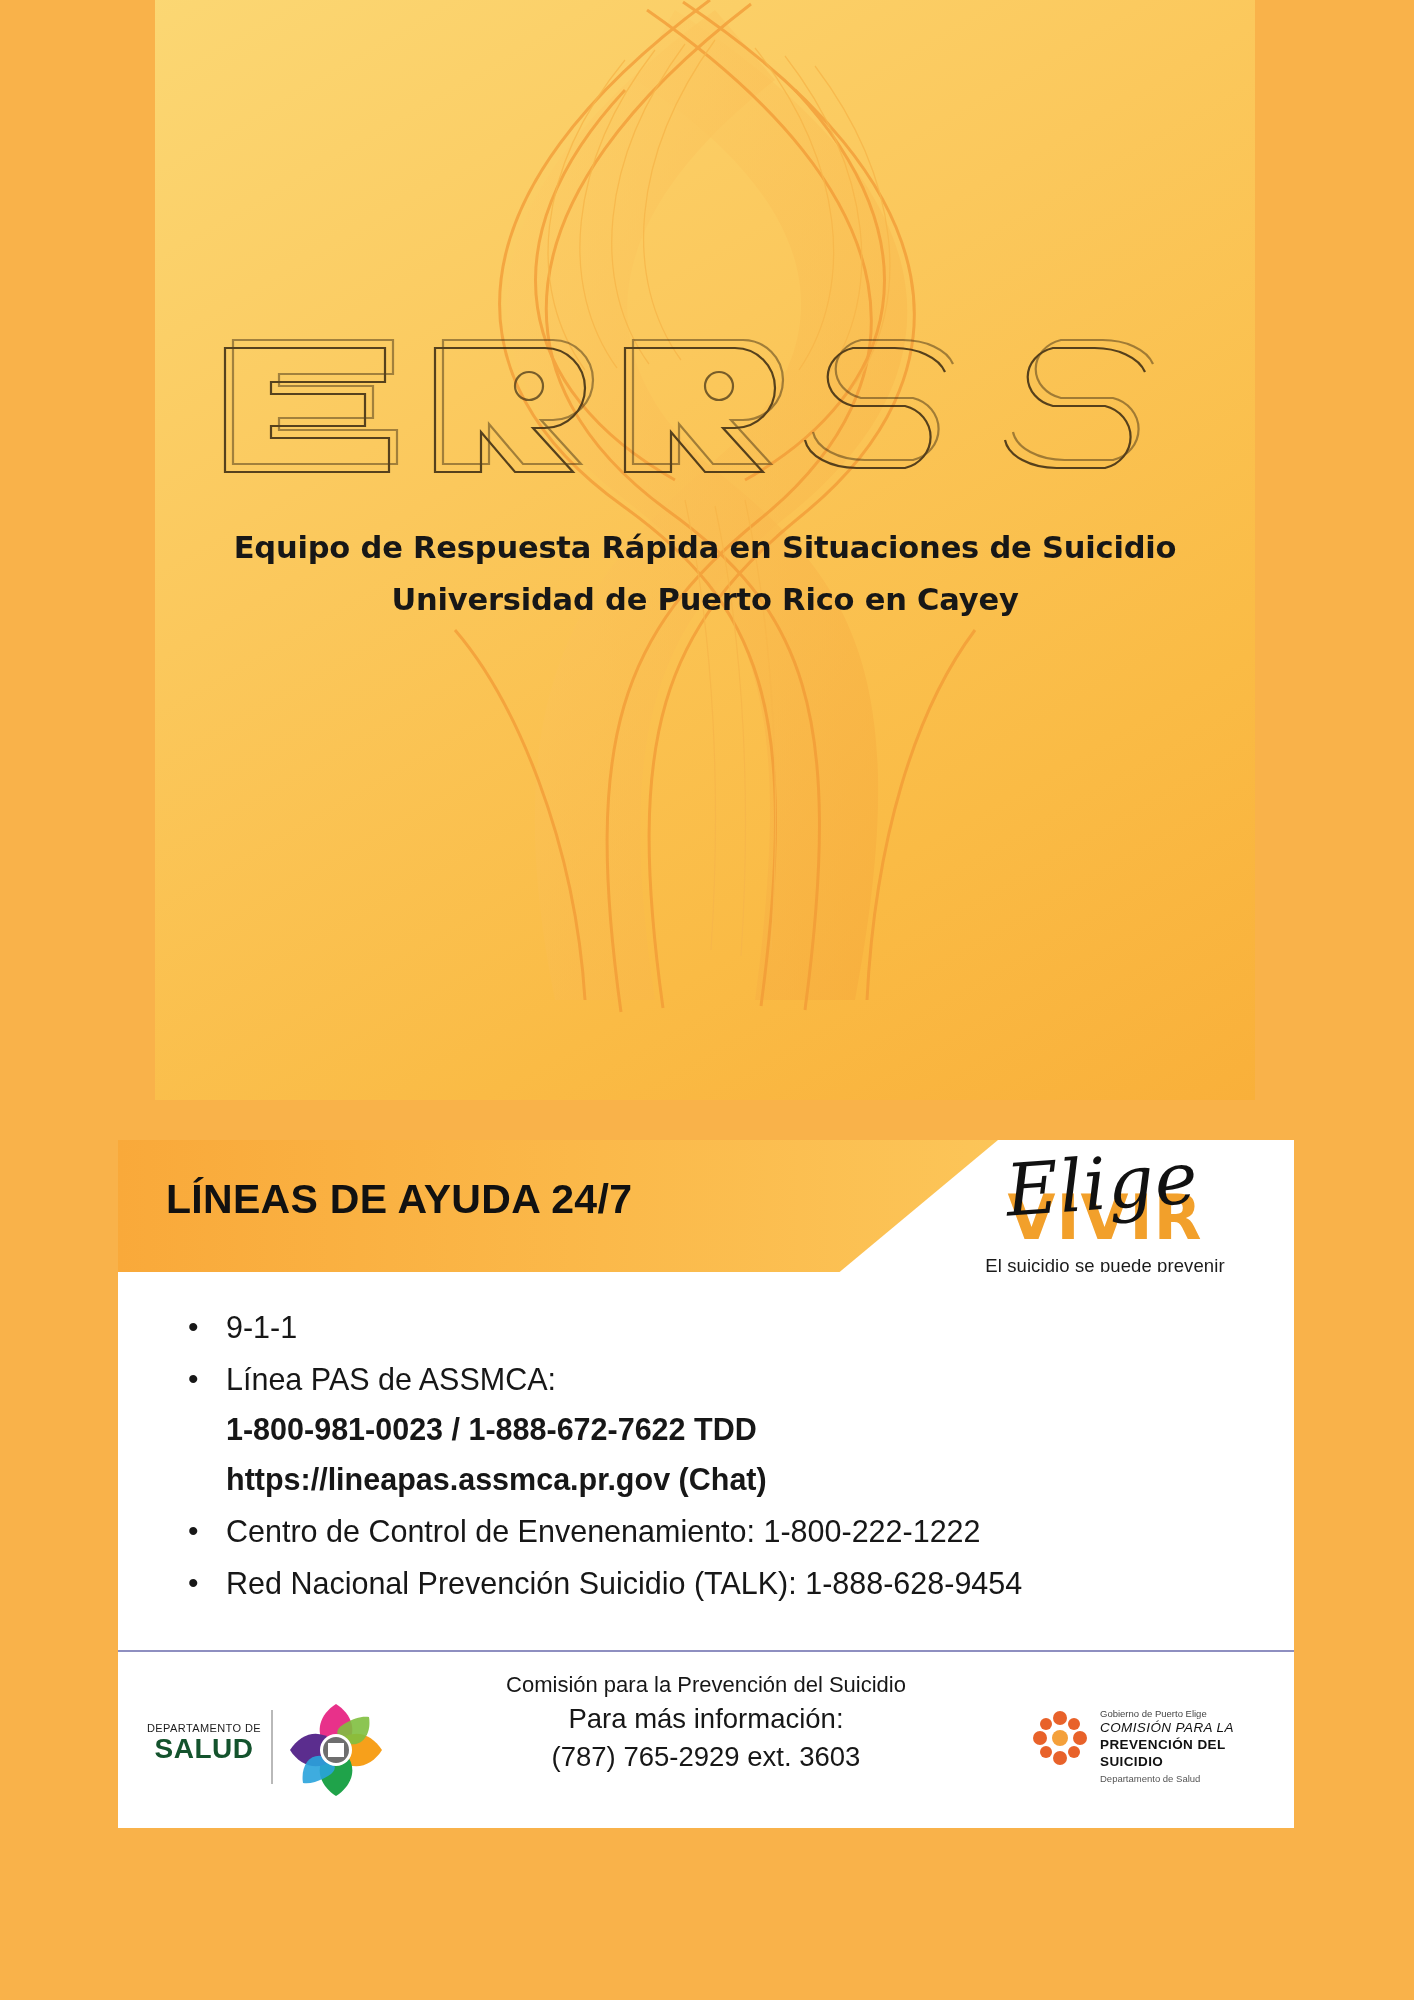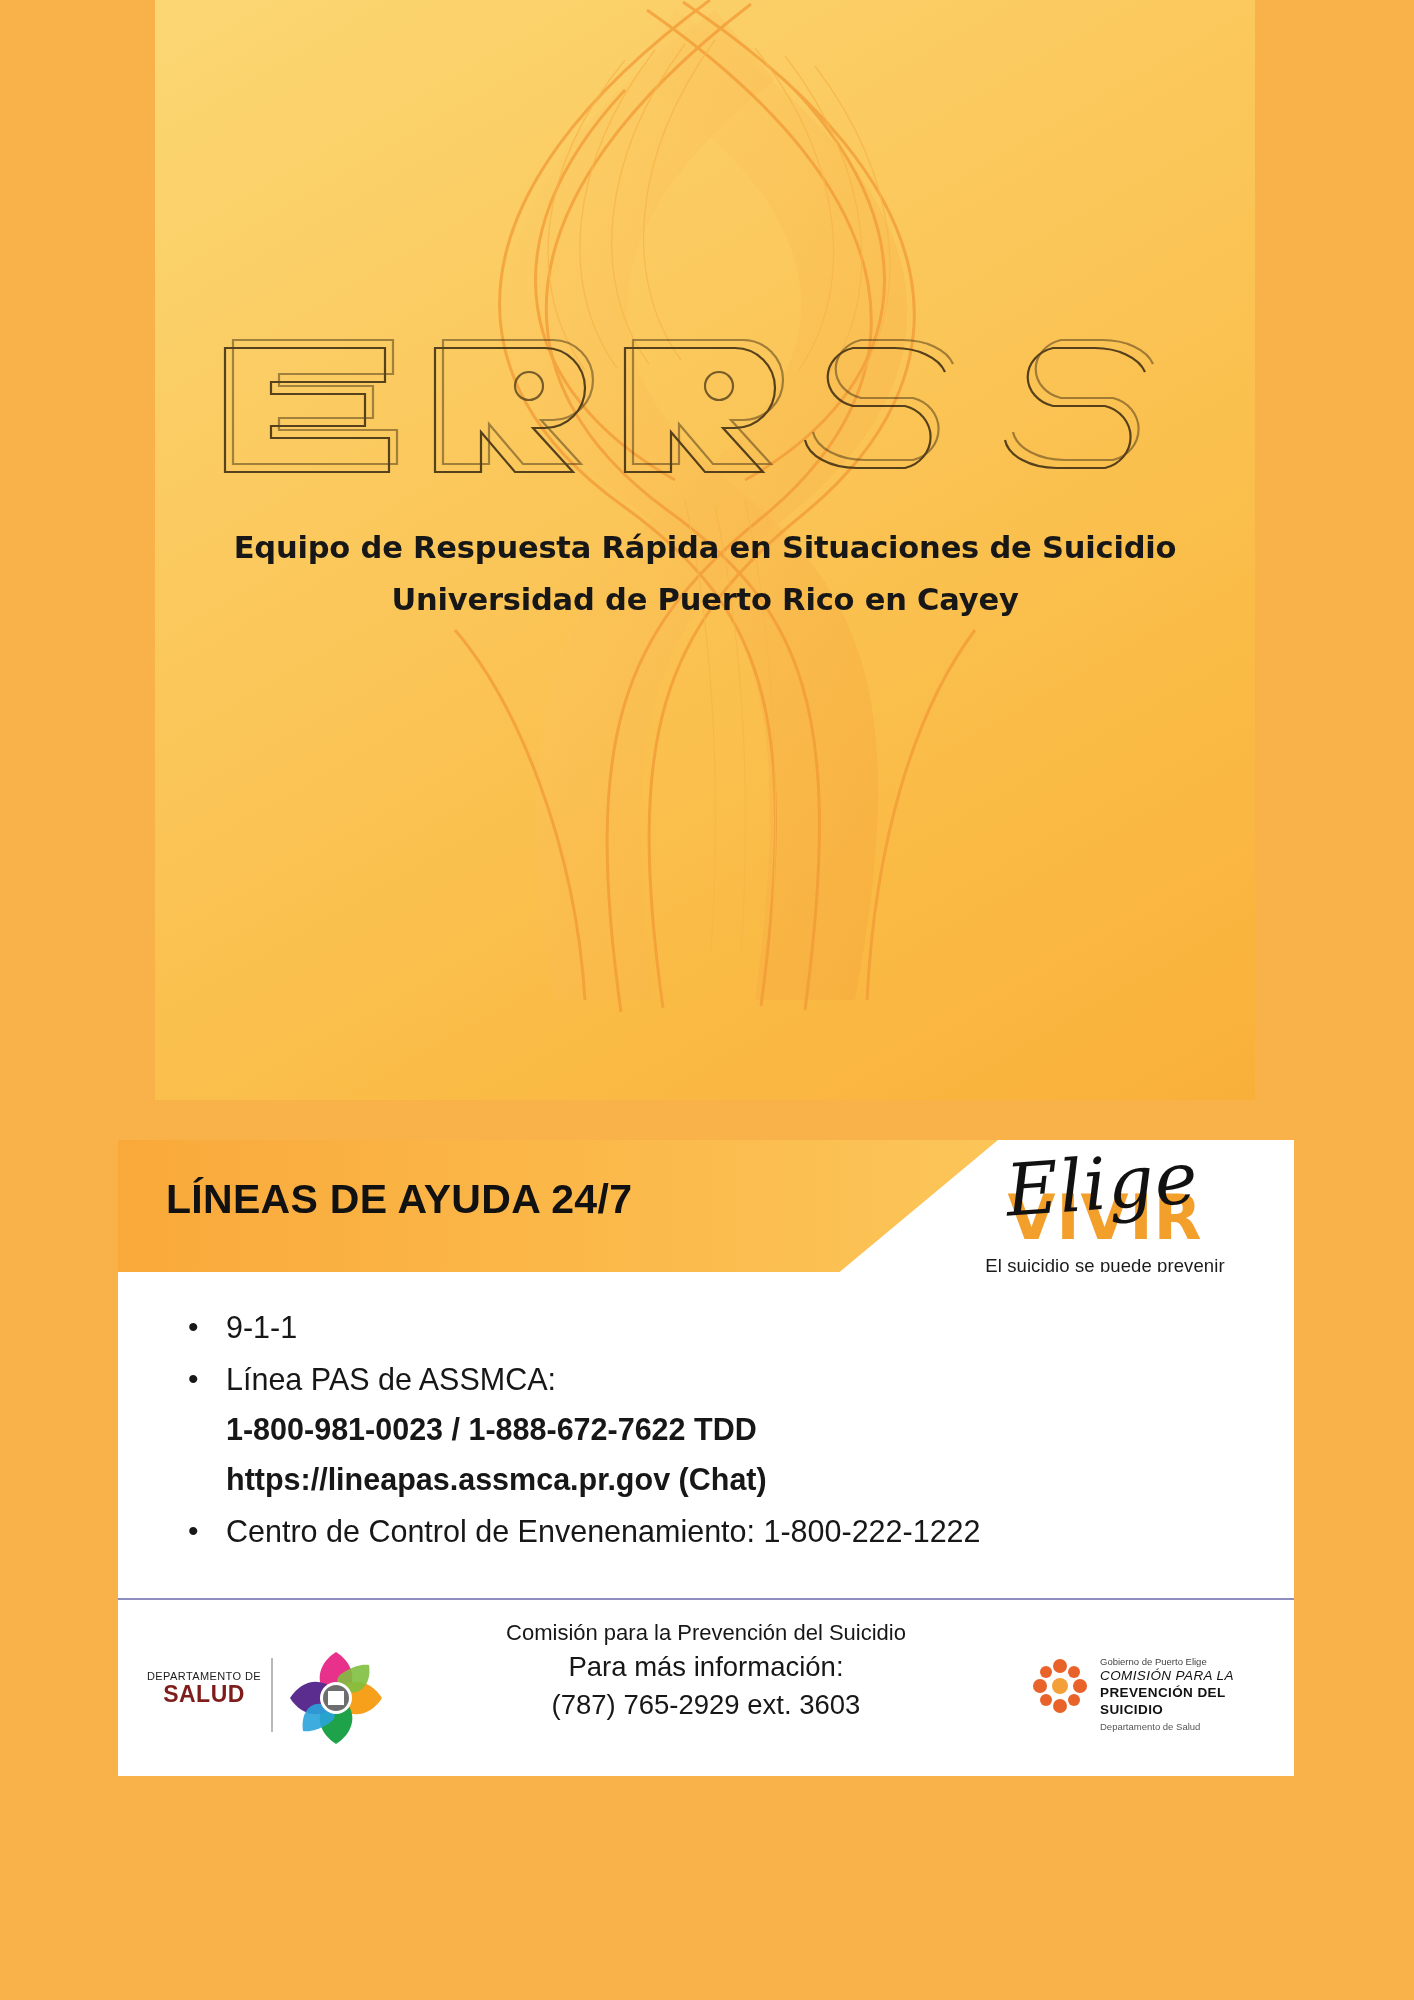--- a/index.html
+++ b/index.html
@@ -203,24 +203,24 @@
     text-align: center;
     line-height: 1.1;
   }
   .dsalud .txt .t1 {
     font-size: 11px;
     letter-spacing: 0.4px;
     color: #1b1b1b;
     display: block;
   }
   .dsalud .txt .t2 {
-    font-size: 23px;
+    font-size: 28px;
     font-weight: bold;
     letter-spacing: 0.5px;
-    color: #7f1d1d;
+    color: #14532d;
     display: block;
   }
   .dsalud .vline {
     position: absolute;
     left: 131px;
     top: 16px;
     width: 2px;
     height: 74px;
     background: #b9b9b9;
   }
@@ -334,20 +334,23 @@
         <span>9-1-1</span>
       </li>
       <li>
         <span>Línea PAS de ASSMCA:</span>
         <span class="sub">1-800-981-0023 / 1-888-672-7622 TDD</span>
         <span class="sub">https://lineapas.assmca.pr.gov (Chat)</span>
       </li>
       <li>
         <span>Centro de Control de Envenenamiento: 1-800-222-1222</span>
       </li>
+      <li>
+        <span>Red Nacional Prevención Suicidio (TALK): 1-888-628-9454</span>
+      </li>
     </ul>
   </div>
 
   <div class="card-divider"></div>
 
   <div class="footer">
 
     <div class="dsalud">
       <div class="txt">
         <span class="t1">DEPARTAMENTO DE</span>

